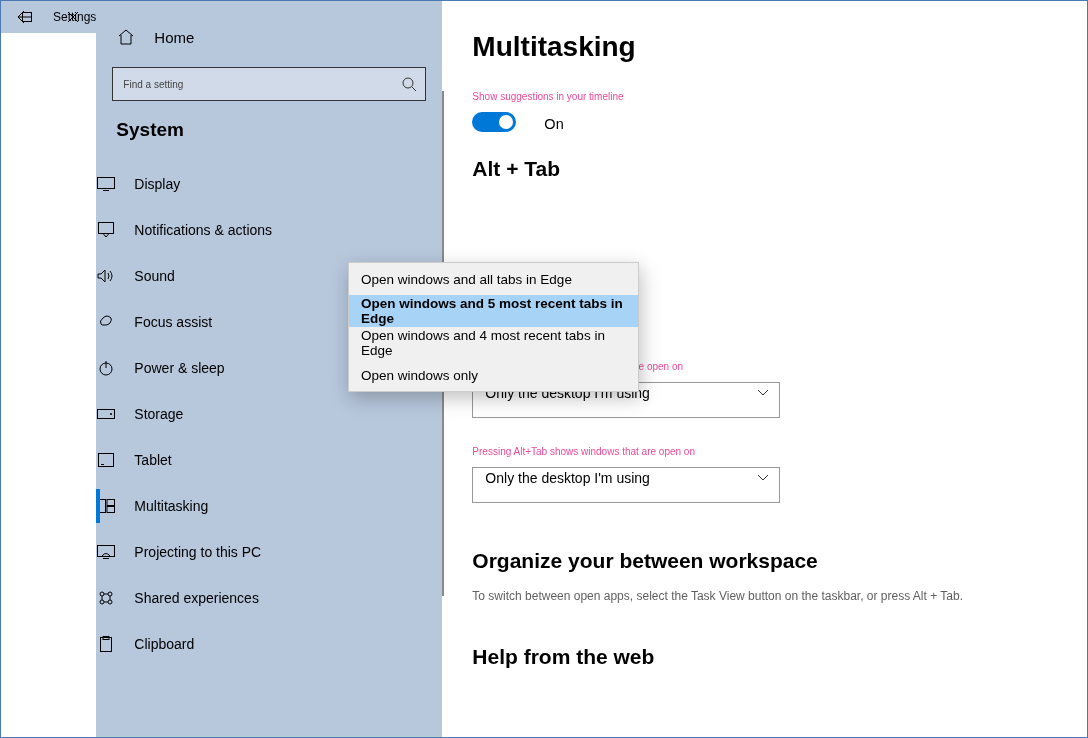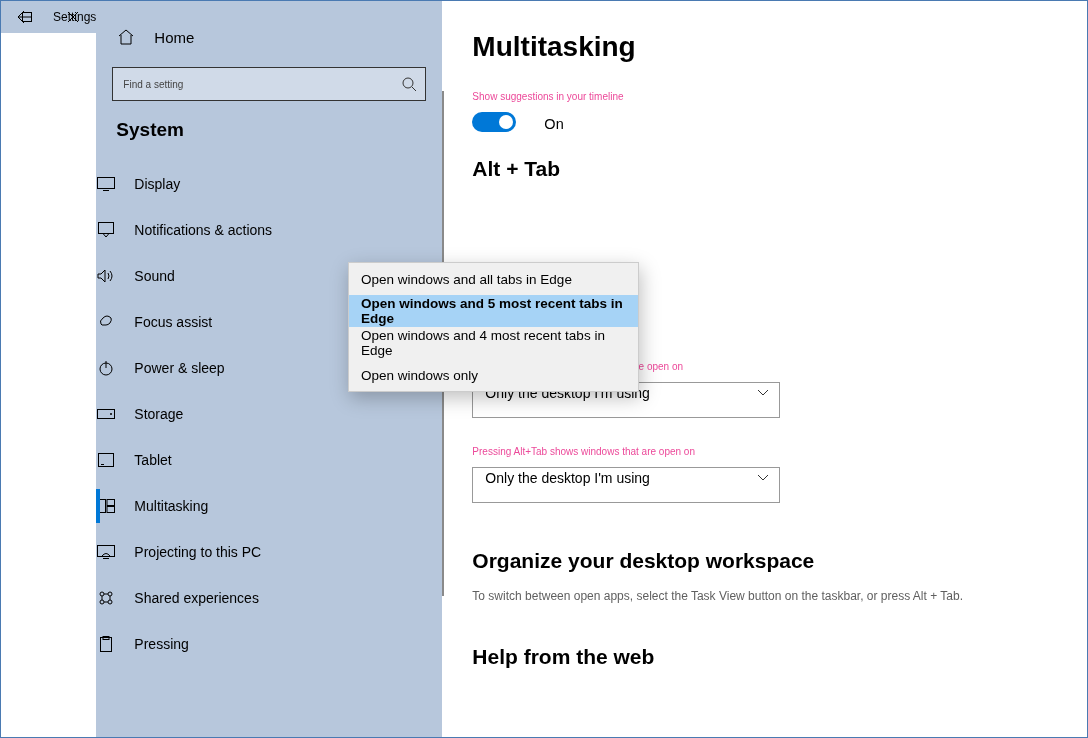--- a/index.html
+++ b/index.html
@@ -288,21 +288,21 @@
           <span>Shared experiences</span>
         </div>
 
         <div class="nav-item">
           <span class="icon">
               <svg width="14" height="16" viewBox="0 0 14 16">
                 <rect x="1.5" y="1.5" width="11" height="14" stroke="#000" fill="none"></rect>
                 <rect x="4" y="0.5" width="6" height="3" stroke="#000" fill="none"></rect>
               </svg>
             </span>
-          <span>Pressing</span>
+          <span>Clipboard</span>
         </div>
 
       </div>
     </div>
 
     <div class="content-pane">
       <div class="content-inner">
 
         <h1>Multitasking</h1>
 
@@ -337,21 +337,21 @@
             <span>Only the desktop I'm using</span>
             <span class="chev">
                 <svg width="12" height="8" viewBox="0 0 12 8">
                   <path d="M1 1 L6 6 L11 1" stroke="#333" fill="none"></path>
                 </svg>
               </span>
           </div>
         </div>
 
         <div class="section3">
-          <h2>Organize your desktop workspace</h2>
+          <h2>Organize your between workspace</h2>
           <div class="help-text">To switch between open apps, select the Task View button on the taskbar, or press Alt + Tab.</div>
         </div>
 
         <div style="height:40px"></div>
         <h2>Help from the web</h2>
 
       </div>
     </div>
 
   </div>

